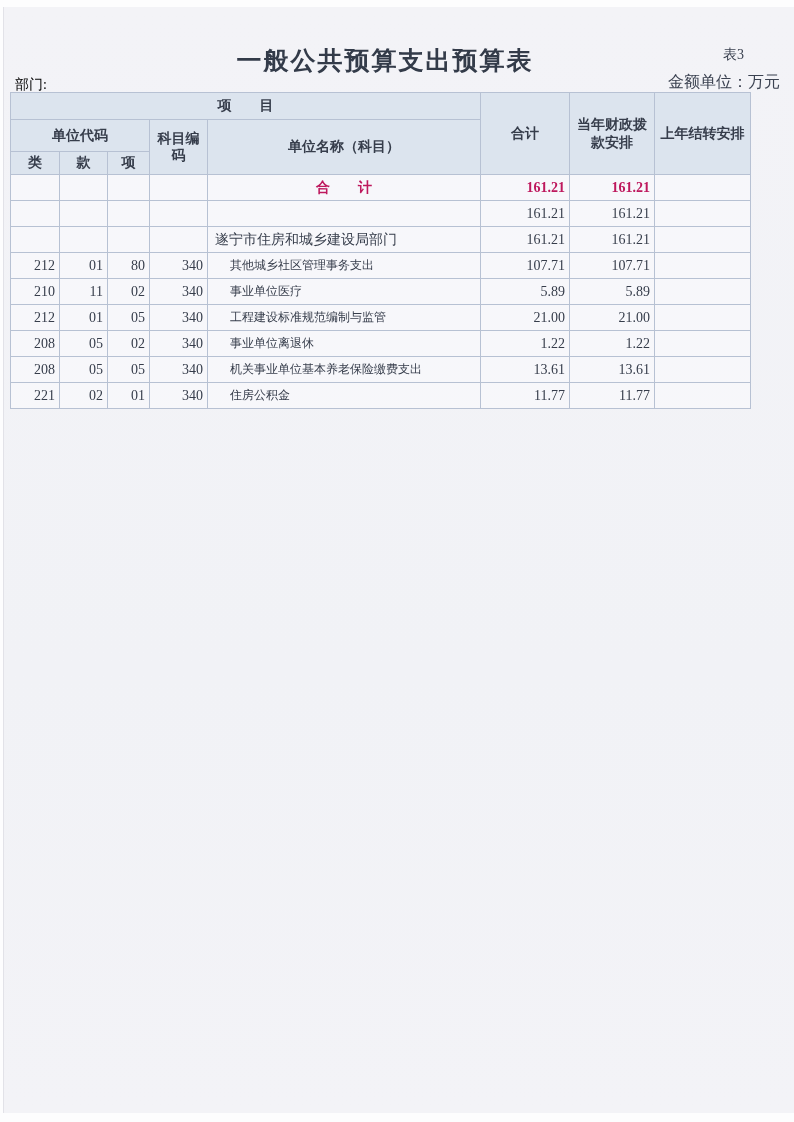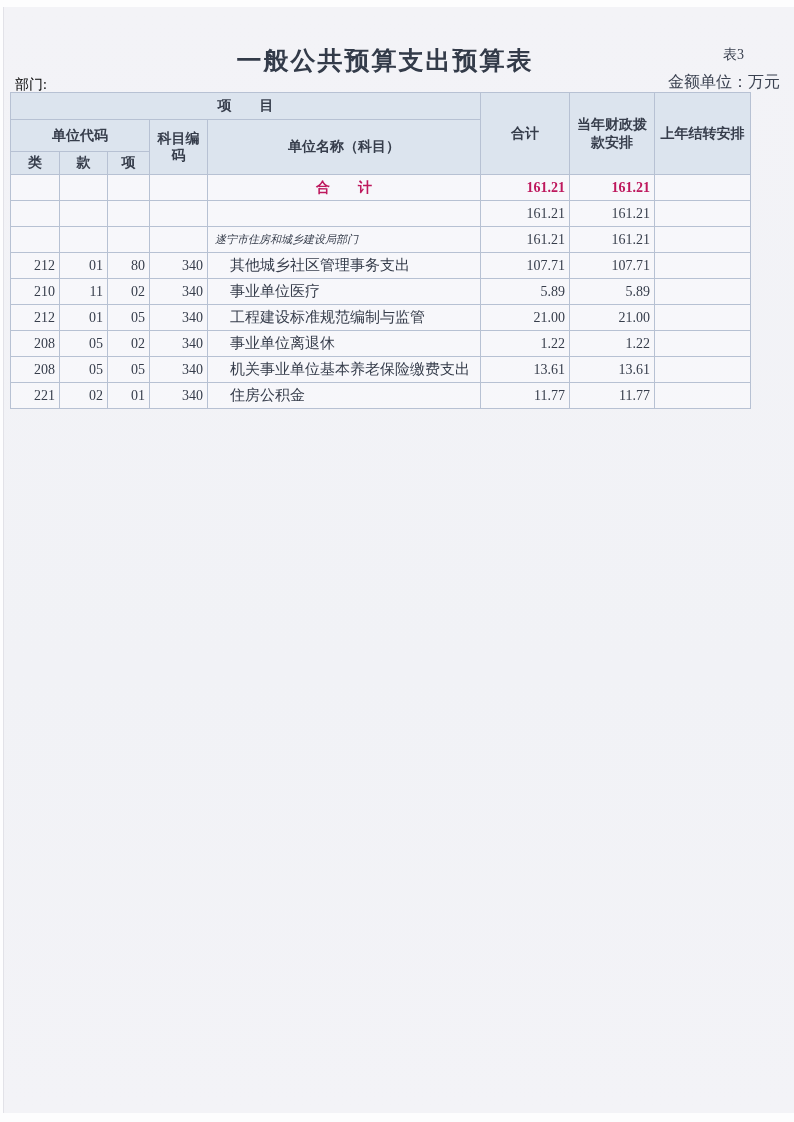--- a/index.html
+++ b/index.html
@@ -55,22 +55,22 @@
     color: #3b4352;
   }
   tr.hr1 td { height: 26px; }
   tr.hr2 td { height: 31px; }
   tr.hr3 td { height: 22px; }
   tbody tr.data-row td { height: 25px; background: rgba(252,252,254,0.45); }
   td.code { text-align: right; padding-left: 9px; font-size: 14.5px; }
   td.num  { text-align: right; padding-right: 7px; font-size: 14.5px; }
   td.name {}
   td.name.name-total  { text-align: center; }
-  td.name.name-dept   { text-align: left; padding-left: 7px;  font-size: 11px; font-style: italic; }
-  td.name.name-detail { text-align: left; padding-left: 22px; font-size: 15px; }
+  td.name.name-dept   { text-align: left; padding-left: 7px;  font-size: 14px; }
+  td.name.name-detail { text-align: left; padding-left: 22px; font-size: 12px; }
   tr.bold-row td { font-weight: bold; color: #be185d; }
 </style>
 </head>
 <body>
 
 <div class="paper"></div>
 
 <div class="page-tag">表3</div>
 <div class="page-title">一般公共预算支出预算表</div>
 <div class="dept-label">部门:</div>

